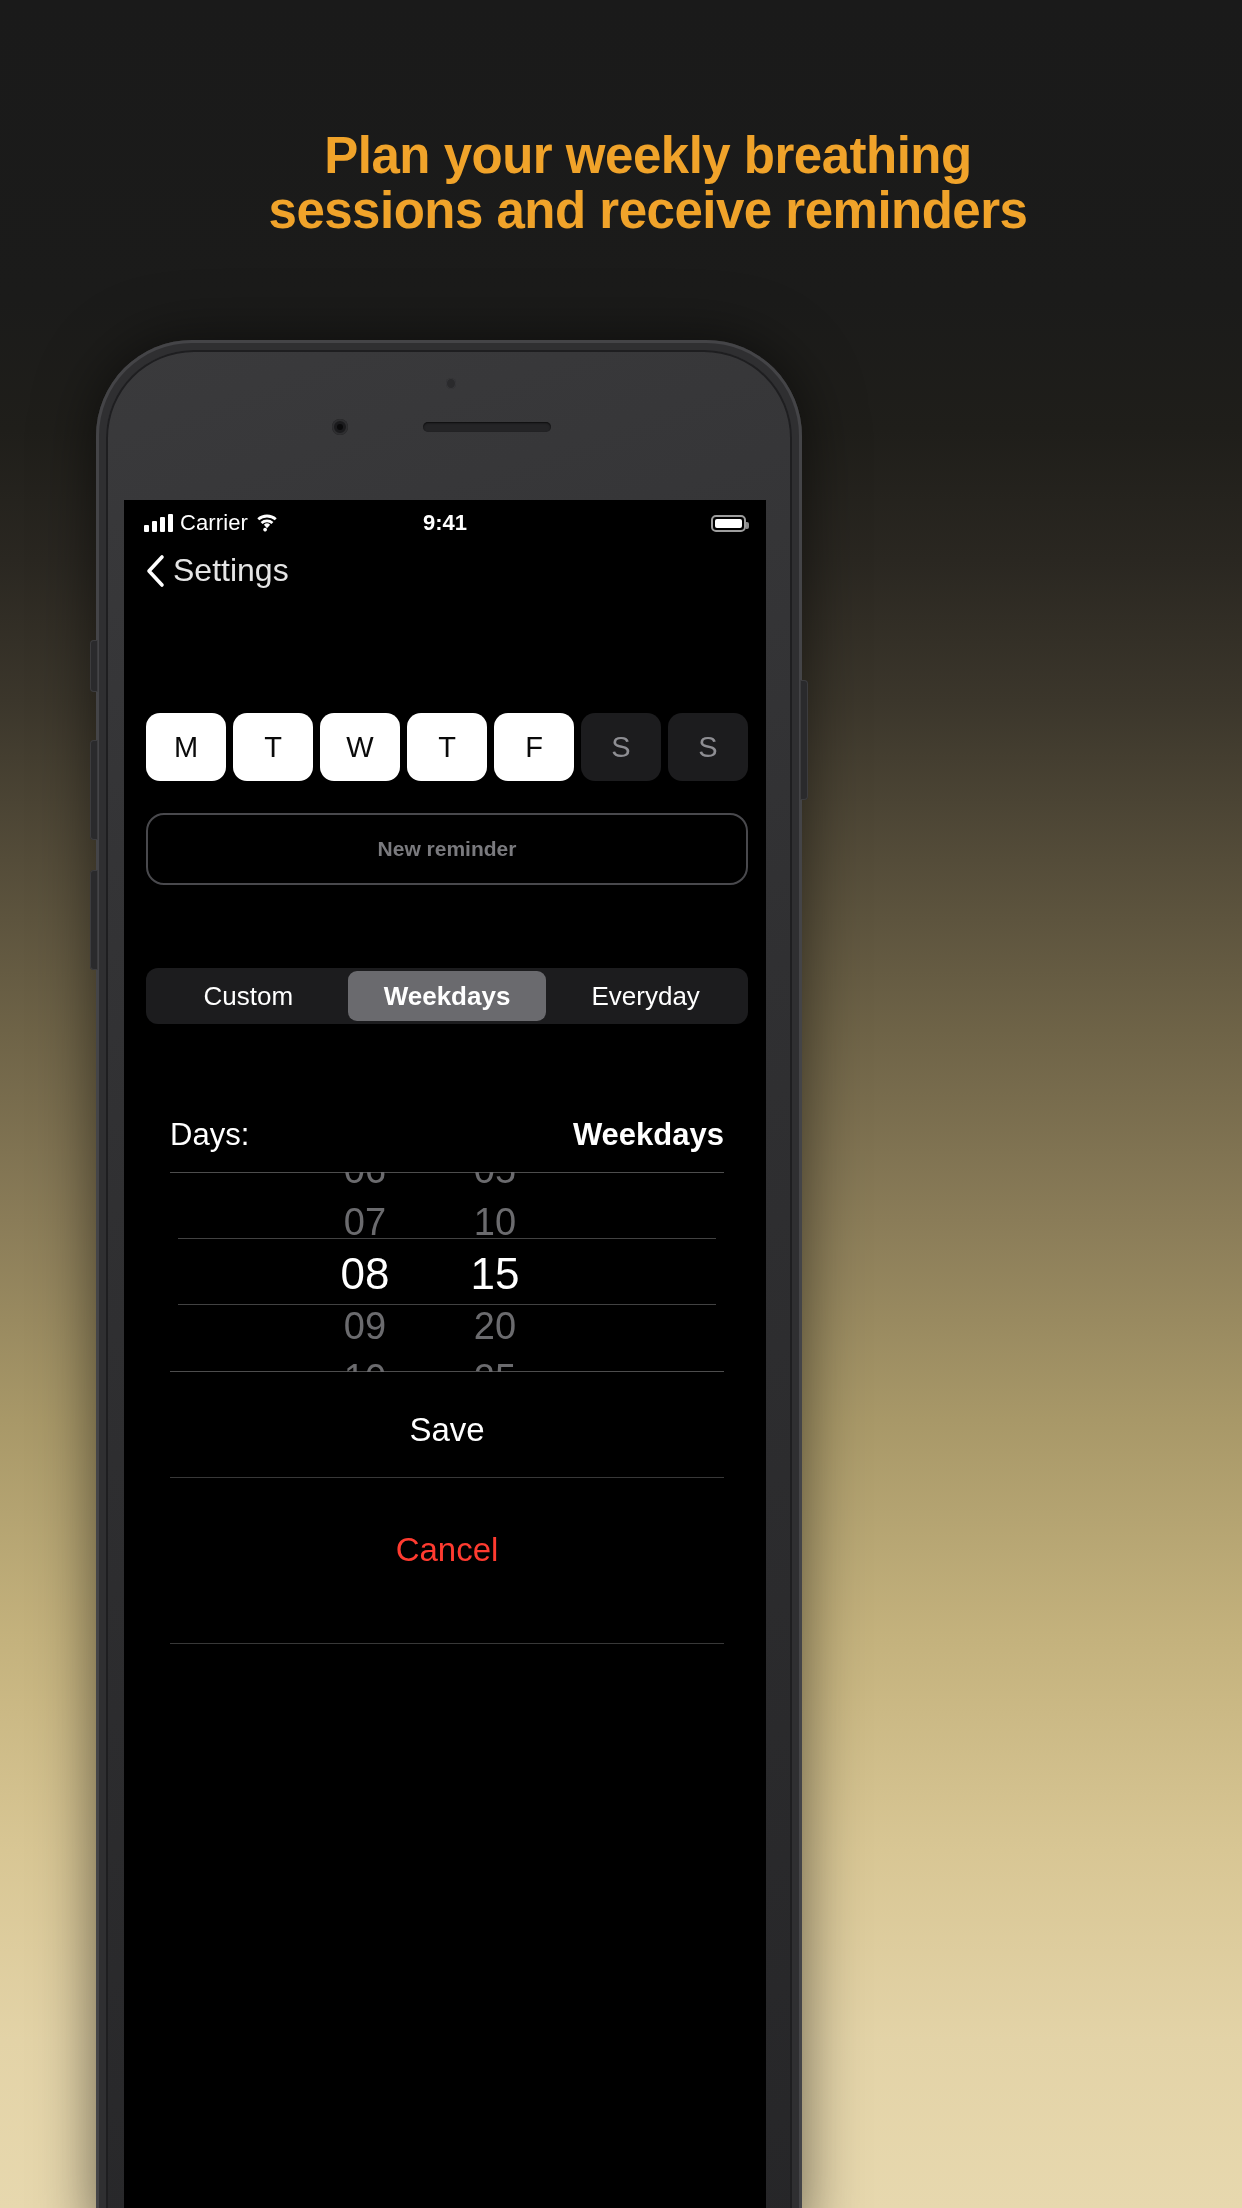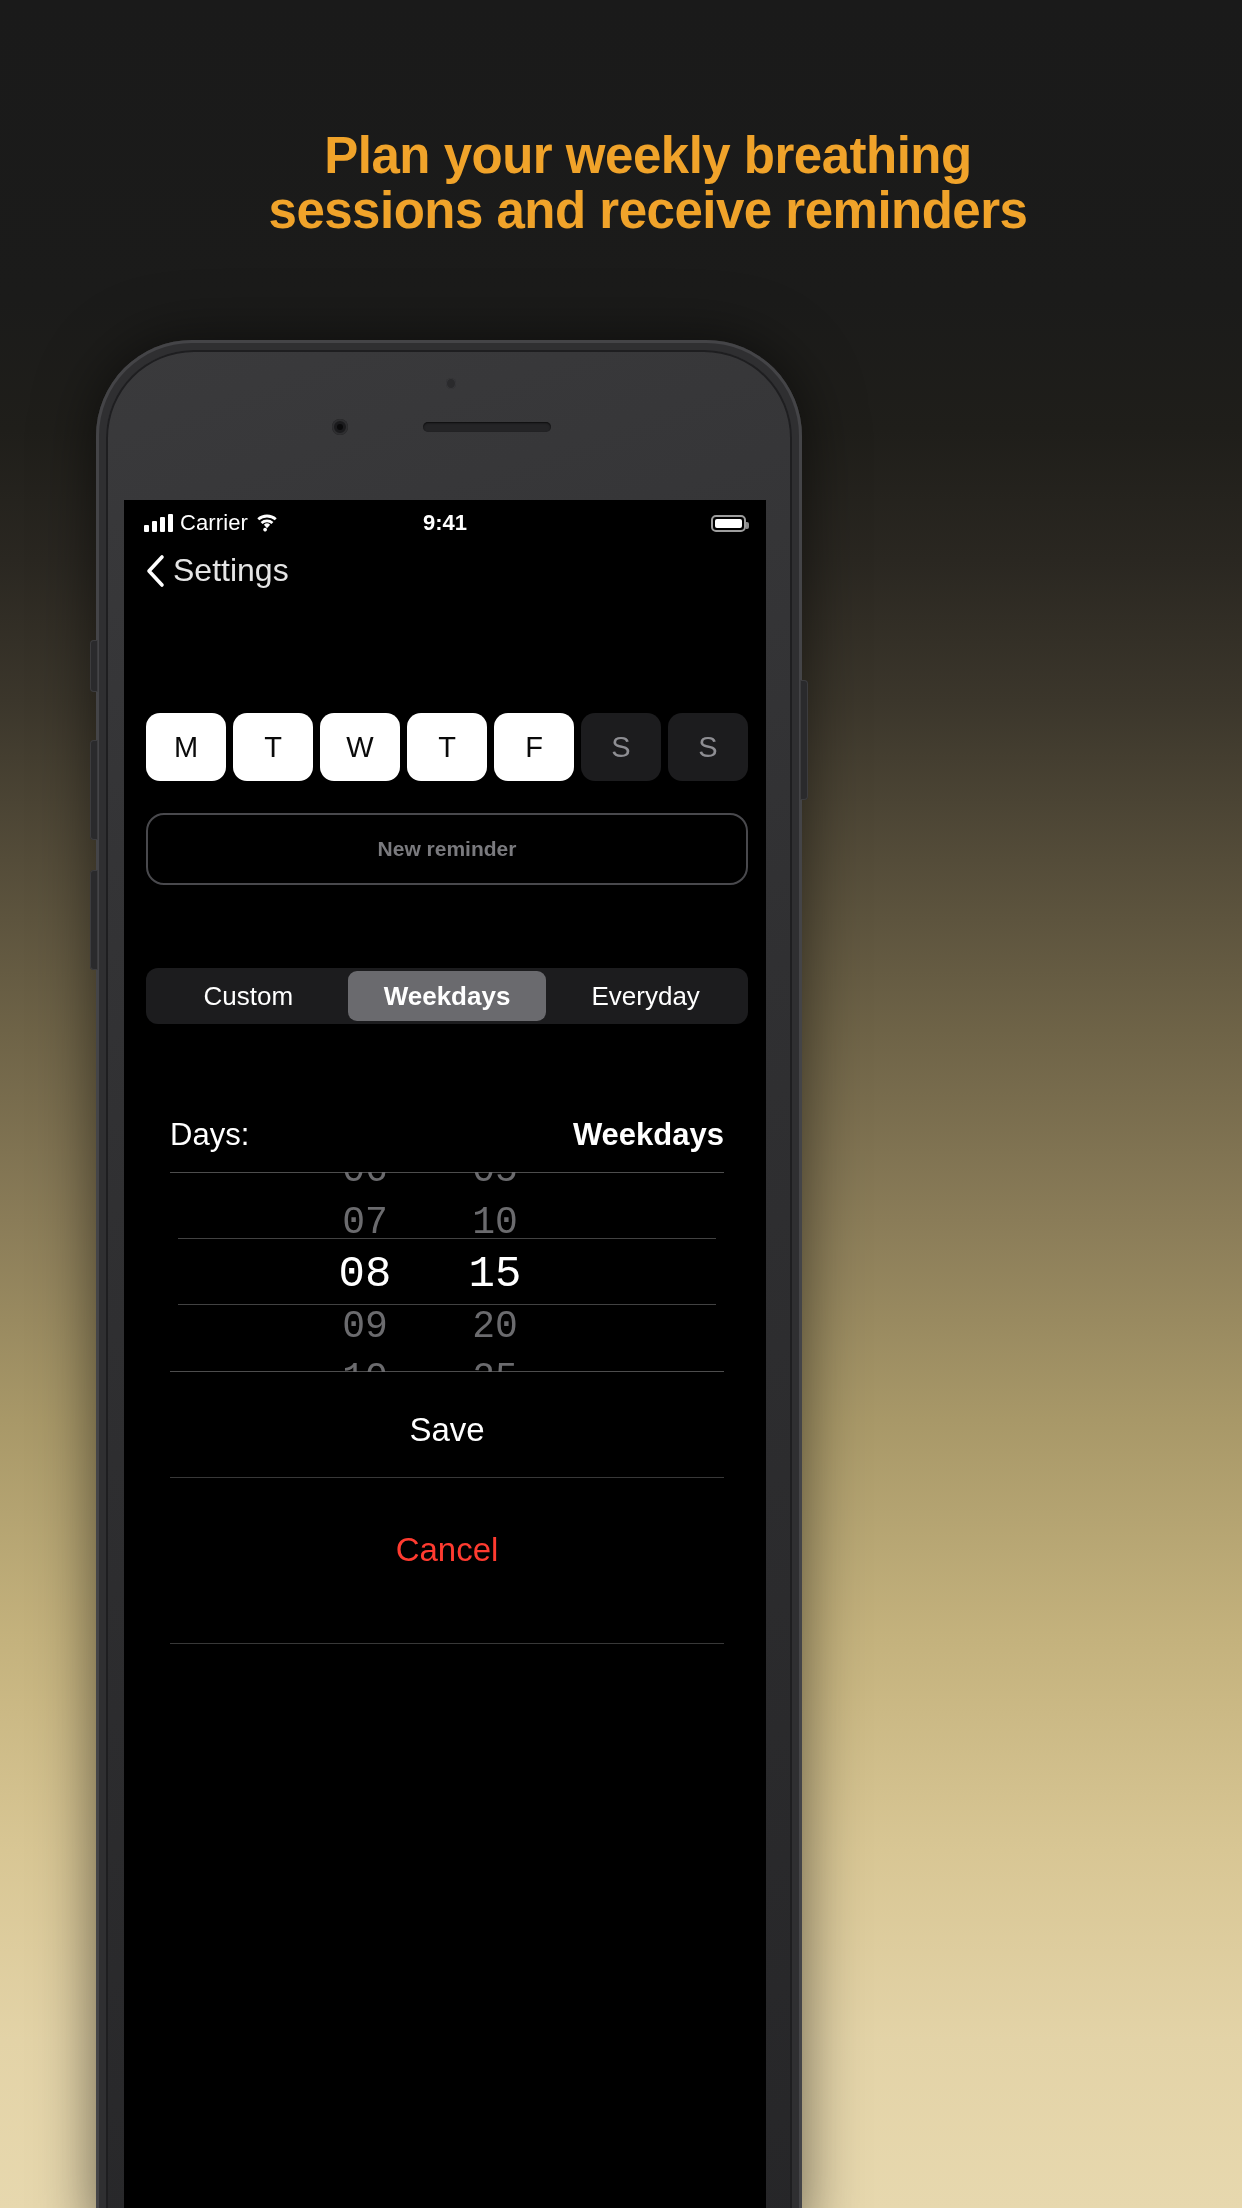--- a/index.html
+++ b/index.html
@@ -327,21 +327,21 @@
     align-items: center;
     justify-content: center;
     color: #6b6b6e;
     font-size: 38px;
   }
   .picker-item.selected {
     color: #ffffff;
     font-size: 44px;
   }
   #col-hours   .picker-list,
-  #col-minutes .picker-list { margin-top: -28px; font-family: Liberation Mono, monospace; }
+  #col-minutes .picker-list { margin-top: -28px; }
 
   
   #action-save {
     position: absolute;
     top: 880px;
     left: 46px;
     width: 554px;
     height: 100px;
     display: flex;
     align-items: center;

